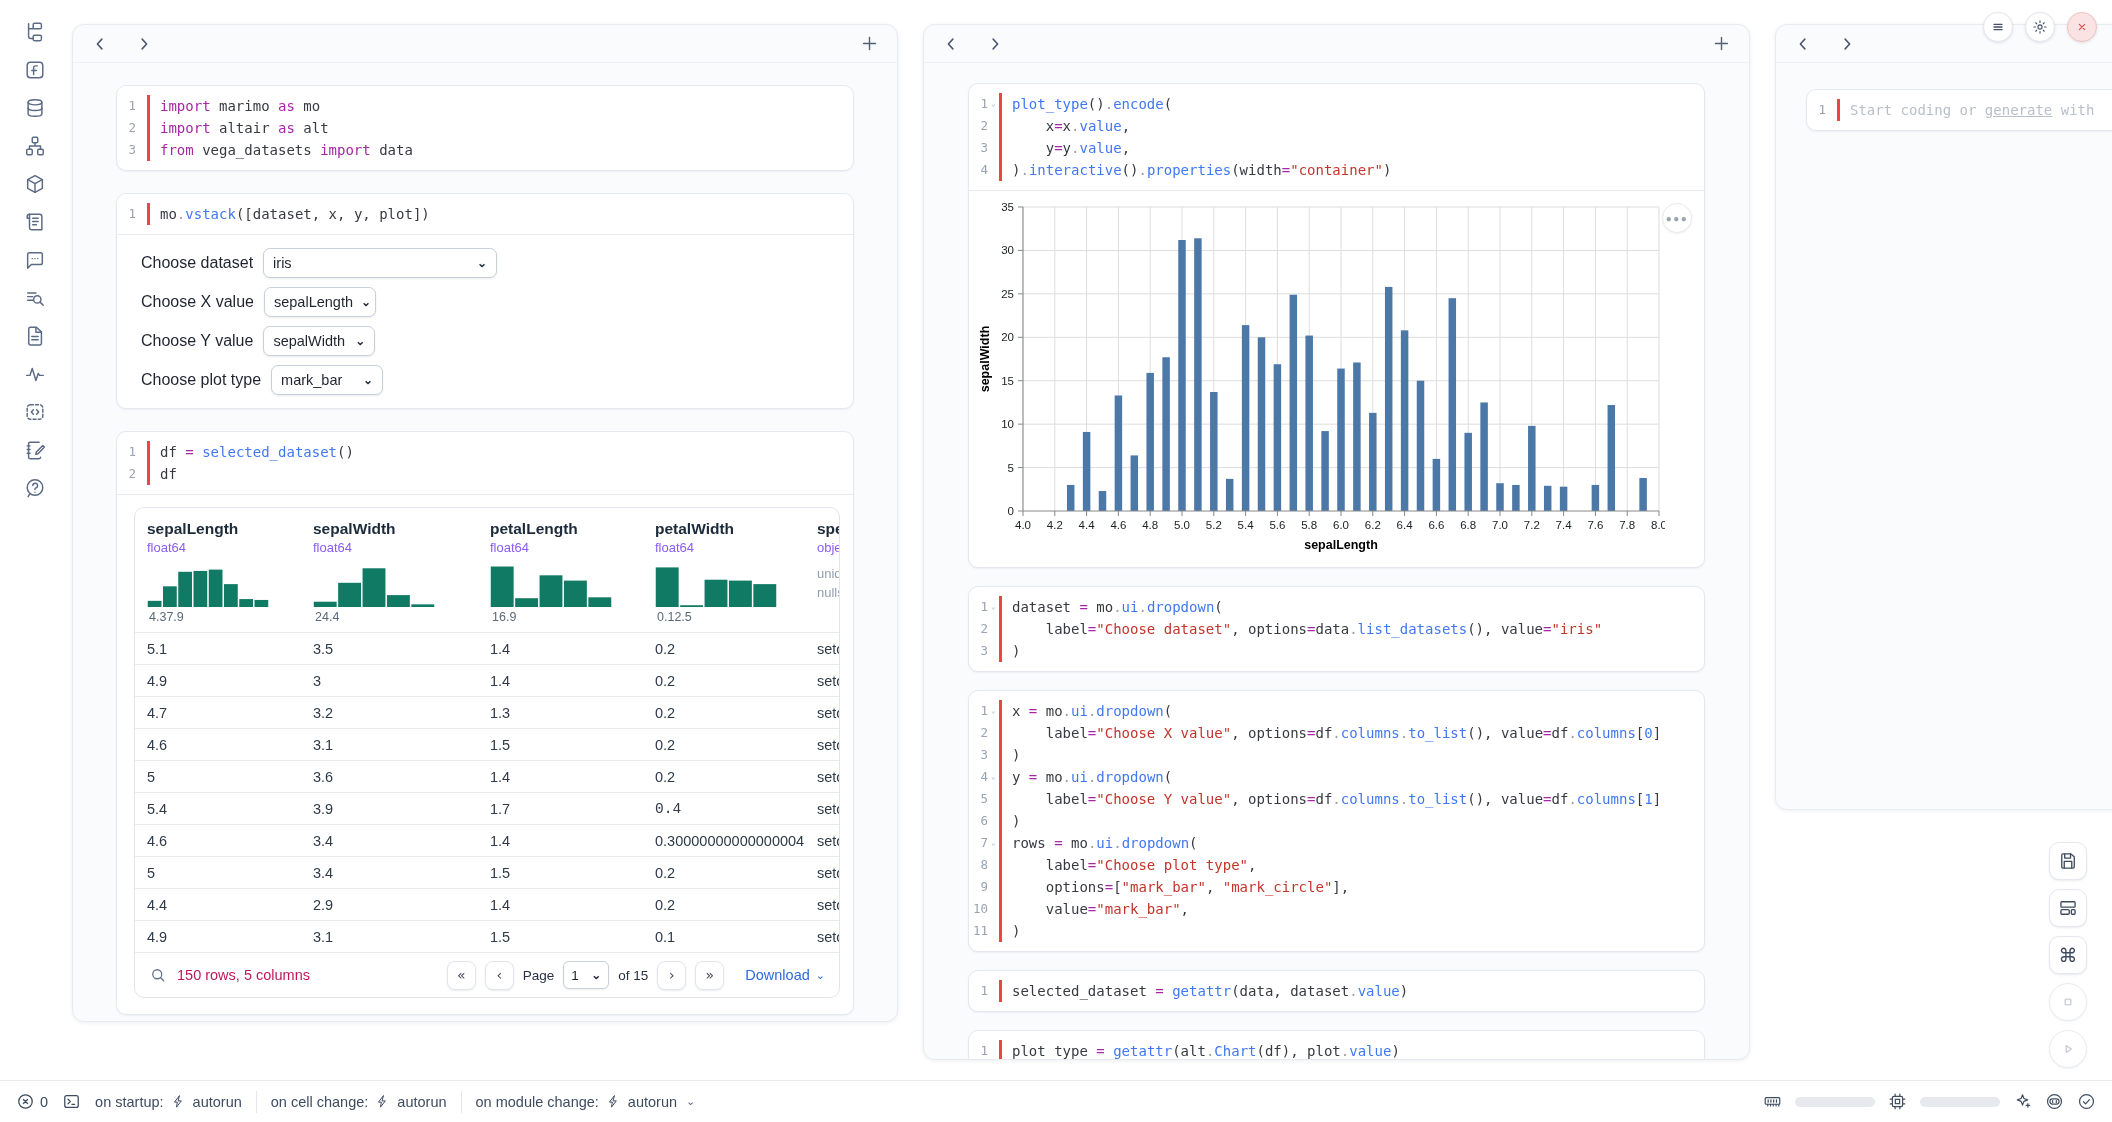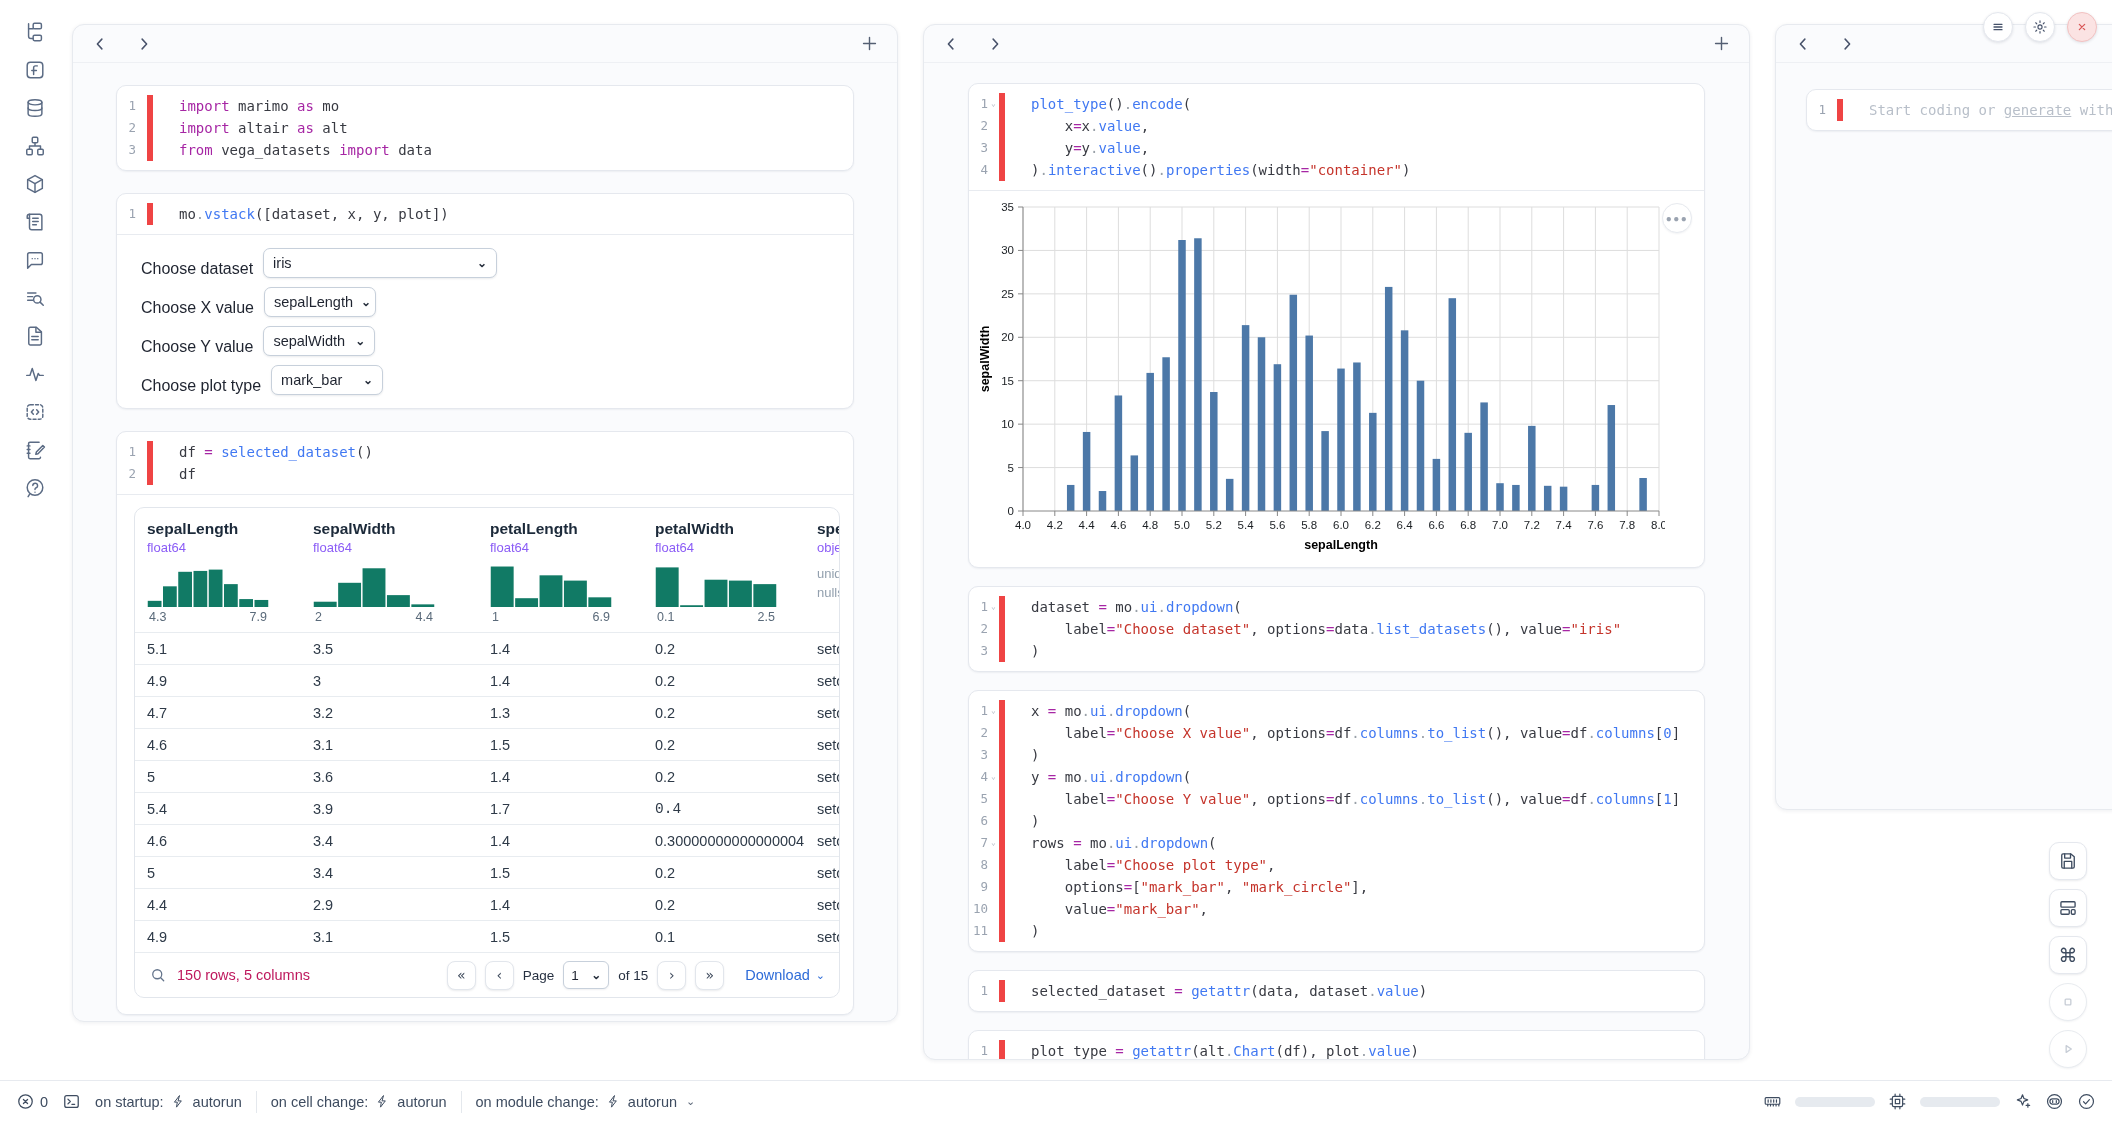--- a/index.html
+++ b/index.html
@@ -26,44 +26,44 @@
   #panel-3 .panel-body{padding:26px 30px;gap:18px}
   
   .cell{background:#fff;border:1px solid #e5e8ee;border-radius:10px;
     box-shadow:0 1px 2px rgba(25,35,60,.06);overflow:hidden;flex-shrink:0}
   .codearea{padding:9px 0}
   .code-line{display:flex;height:22px;line-height:22px;font-family:"DejaVu Sans Mono",monospace;
     font-size:14px;white-space:pre}
   .gutter{width:30px;display:flex;justify-content:flex-end;align-items:center;flex-shrink:0}
   .lnum{color:#9aa3b0;font-size:12.5px}
   .fold{width:11px;font-size:8px;color:#b3bac4;text-align:center;line-height:22px}
-  .code-text{border-left:6px solid #ef4444;padding-left:26px;color:#383a42;flex:1}
+  .code-text{border-left:3px solid #ef4444;padding-left:10px;color:#383a42;flex:1}
   .tok-kw{color:#a626a4}.tok-op{color:#a626a4}.tok-fn{color:#4078f2}
   .tok-str{color:#c5342b}.tok-dot{color:#99a0a8}.tok-num{color:#4078f2}
   .cell-output{border-top:1px solid #e8ebf0}
   
   .controls{padding:13px 24px;display:flex;flex-direction:column;gap:9px}
-  .ctl-row{display:flex;align-items:flex-end;gap:10px;font-size:16px;color:#1f2430}
+  .ctl-row{display:flex;align-items:center;gap:10px;font-size:16px;color:#1f2430}
   .select{height:30px;background:#fff;border:1px solid #c7d0db;border-radius:7px;cursor:pointer;
     box-shadow:0 1px 2px rgba(25,35,60,.09);display:flex;align-items:center;justify-content:space-between;
     padding:0 9px;font-size:14.5px;color:#1f2430;width:112px}
   .select.wide{width:234px}
   .sel-caret{font-size:12px;font-weight:bold;color:#242c3a;margin-left:8px}
   
   .table-card{margin:12px 17px 16px;border:1px solid #e2e6ec;border-radius:10px;width:706px;
     overflow:hidden;background:#fff}
   .t-clip{width:704px;overflow:hidden}
   .t-inner{width:880px}
   .t-head{display:flex;padding:12px 0 8px}
   .th{flex-shrink:0}
   .cname{font-size:15.5px;font-weight:bold;color:#1c2a3a;padding-left:12px}
   .ctype{font-size:13px;color:#8b5cf6;margin-top:2px;padding-left:12px}
   .extras{margin-top:10px;font-size:13px;color:#93a0ae;line-height:1.45;padding-left:12px}
   .hist{margin:6px 0 0 12px;display:block}
-  .minmax{display:flex;justify-content:space-between;width:122px;font-size:12.5px;color:#5a6a7a;margin:3px 0 0 12px;padding:0 2px}
+  .minmax{display:flex;width:122px;font-size:12.5px;color:#5a6a7a;margin:3px 0 0 12px;padding:0 2px}
   .tr{display:flex;border-top:1px solid #e8ecf0;height:32px;align-items:center;cursor:pointer}
   .td{font-size:14.5px;color:#2e3a48;flex-shrink:0;padding-left:12px;white-space:nowrap;overflow:hidden}
   .t-foot{display:flex;align-items:center;height:45px;border-top:1px solid #e8ecf0;padding:0 14px;gap:10px}
   .search-ic{width:18px;height:18px;color:#64748b}
   .search-ic svg{width:100%;height:100%}
   .t-summary{font-size:14.5px;color:#be185d}
   .t-pg{margin-left:auto;display:flex;align-items:center;gap:9px}
   .pg-btn{width:29px;height:29px;border:1px solid #e2e6ec;border-radius:8px;background:#fff;cursor:pointer;
     box-shadow:0 1px 2px rgba(25,35,60,.09);display:flex;align-items:center;justify-content:center;
     font-size:14px;color:#3e4a5c;font-family:"DejaVu Sans",sans-serif}

